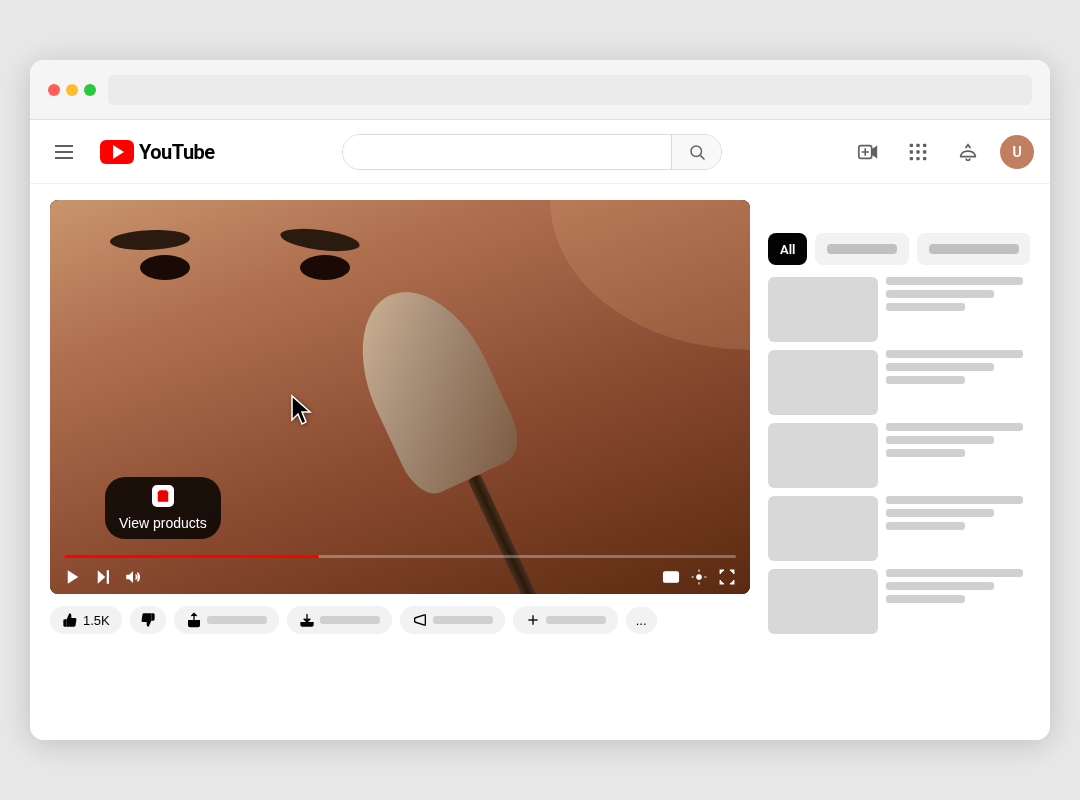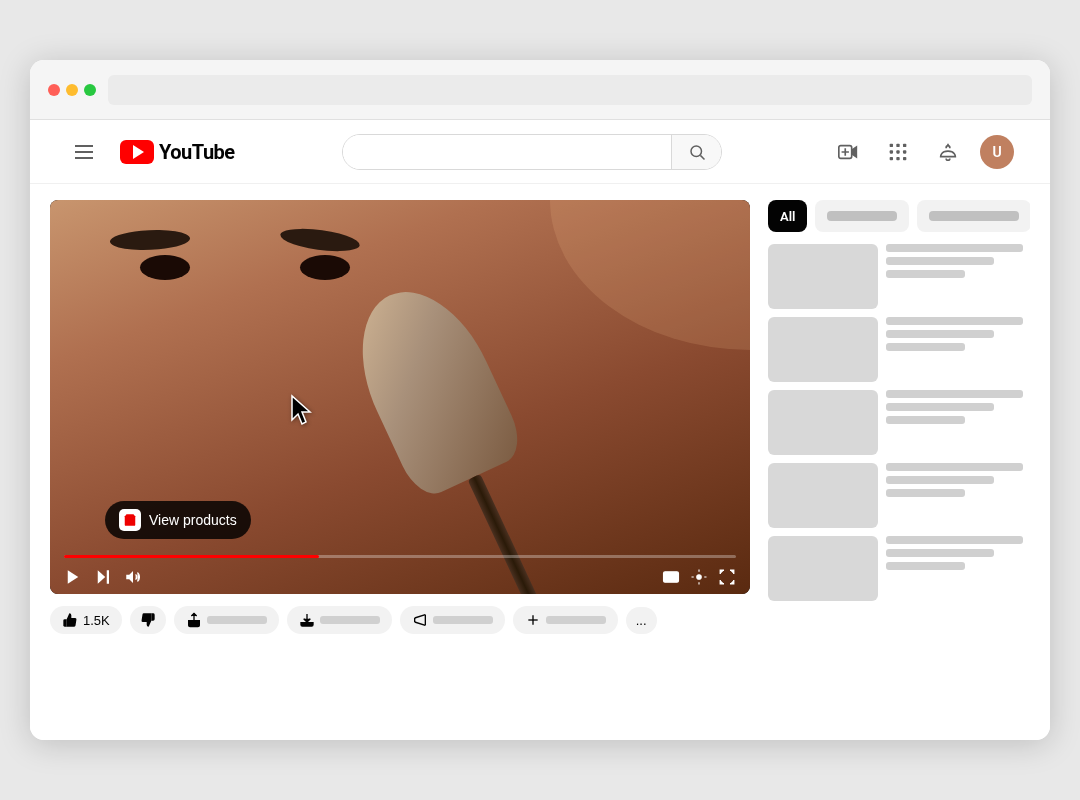--- a/index.html
+++ b/index.html
@@ -46,21 +46,21 @@
       height: 30px;
       background: #ebebeb;
       border-radius: 6px;
     }
     
     .yt-header {
       height: 64px;
       background: #fff;
       display: flex;
       align-items: center;
-      padding: 0 36px;
+      padding: 0 16px;
       gap: 18px;
       border-bottom: 1px solid #f0f0f0;
     }
     .hamburger {
       display: flex; flex-direction: column; gap: 4px; cursor: pointer;
     }
     .hamburger span {
       width: 18px; height: 2px; background: #606060; display: block;
     }
     .yt-logo {
@@ -161,20 +161,21 @@
       border: none;
       border-radius: 20px;
       padding: 8px 14px;
       display: flex;
       align-items: center;
       gap: 8px;
       font-size: 14px;
       font-weight: 500;
       cursor: pointer;
       z-index: 10;
+      flex-direction: column;
     }
     .shopping-icon {
       width: 22px; height: 22px;
       background: #fff;
       border-radius: 5px;
       display: flex; align-items: center; justify-content: center;
     }
     .shopping-icon svg {
       width: 14px; height: 14px; fill: #e00;
     }
@@ -310,20 +311,21 @@
       overflow: hidden;
     }
     .pill {
       height: 30px;
       border-radius: 8px;
       display: flex; align-items: center;
       padding: 16px 12px;
       font-size: 13px;
       cursor: pointer;
       white-space: nowrap;
+      margin-top: 33px;
     }
     .pill-active {
       background: #030303;
       color: #fff;
       font-weight: 600;
     }
     .pill-inactive {
       background: #f2f2f2;
       color: #030303;
     }

